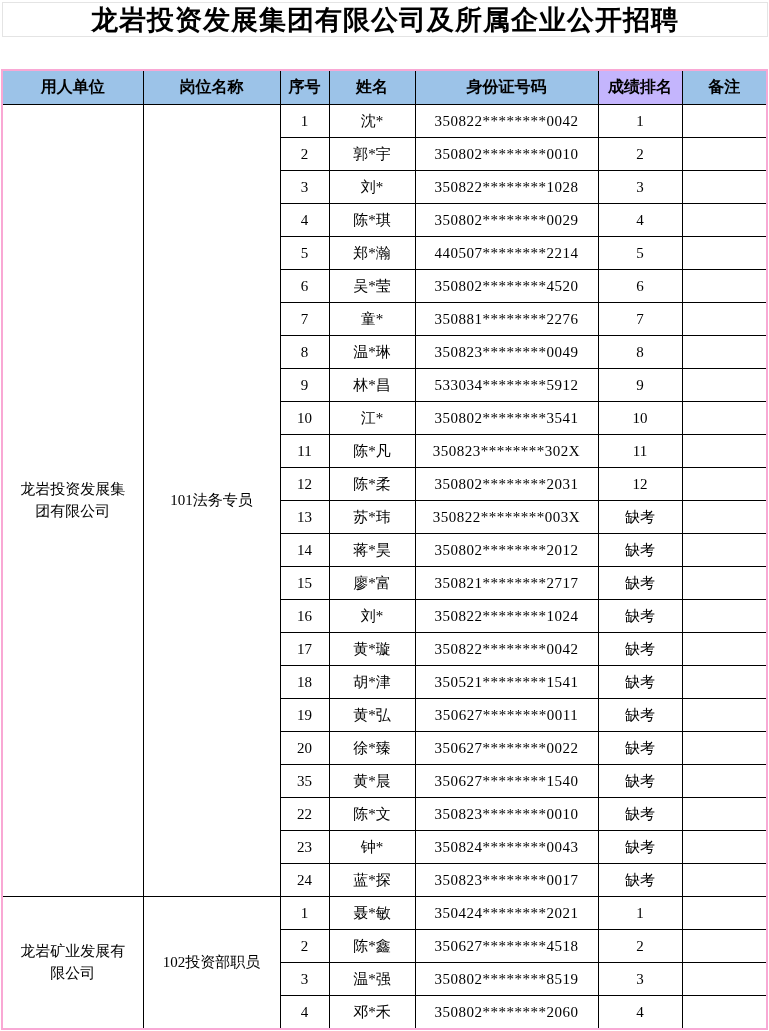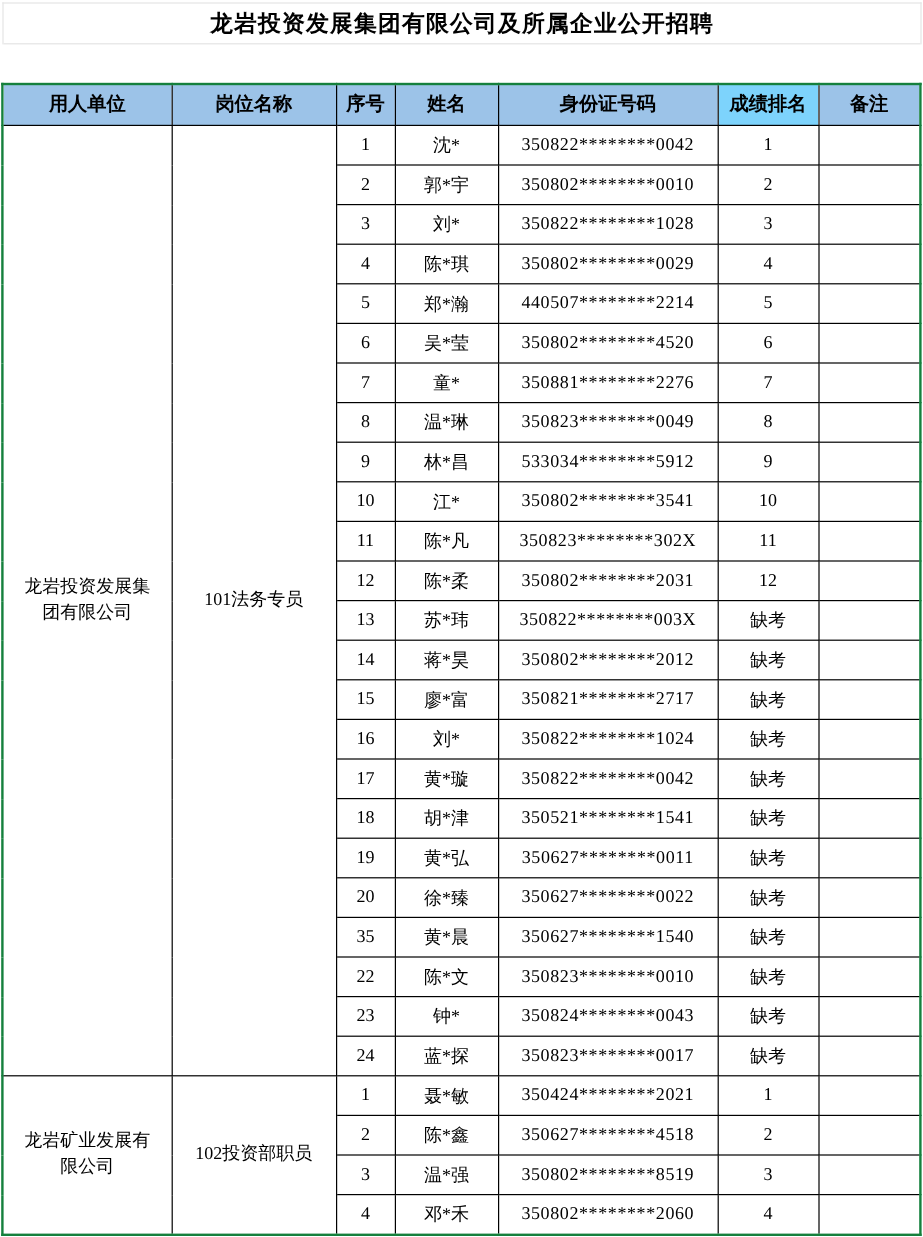--- a/index.html
+++ b/index.html
@@ -14,32 +14,32 @@
   
   .title-block {
     position:absolute; top:2px; left:2px; width:764px;
     border-top:1px solid #e4e4e4;
     border-left:1px solid #e4e4e4;
     border-right:1px solid #e4e4e4;
   }
   .title-row {
     height:33px;
     display:flex; align-items:center; justify-content:center;
-    font-size:19px; font-weight:bold;
+    font-size:27px; font-weight:bold;
     letter-spacing:1px;
     white-space:nowrap;
     text-align:center;
   }
   .title-row.first { border-bottom:1px solid #e4e4e4; }
   
   table.score-table {
     position:absolute; top:69px; left:1px;
     border-collapse:collapse; table-layout:fixed;
     width:767px;
-    border:2px solid #15803d;
+    border:2px solid #f9a8d4;
     padding-left:48px;
   }
   .score-table th, .score-table td {
     border:1px solid #000;
     text-align:center; vertical-align:middle;
     padding:0; overflow:hidden;
   }
   .score-table thead th {
     height:33px; font-size:16px; font-weight:bold;
   }
@@ -68,21 +68,21 @@
       <col style="width:84px">
       <col style="width:85px">
     </colgroup>
     <thead>
       <tr>
         <th style="background-color: rgb(156, 195, 232);">用人单位</th>
         <th style="background-color: rgb(156, 195, 232);">岗位名称</th>
         <th style="background-color: rgb(156, 195, 232); margin-top: 13px;">序号</th>
         <th style="background-color: rgb(156, 195, 232);">姓名</th>
         <th style="background-color: rgb(156, 195, 232); text-align: center;">身份证号码</th>
-        <th style="background-color: #7dd3fc;">成绩排名</th>
+        <th style="background-color: #c4b5fd;">成绩排名</th>
         <th style="background-color: rgb(156, 195, 232);">备注</th>
       </tr>
     </thead>
     <tbody id="table-body">
         <tr>
           <td class="employer-cell" rowspan="24">龙岩投资发展集团有限公司</td>
           <td class="position-cell" rowspan="24">101法务专员</td>
           <td>1</td>
           <td>沈*</td>
           <td class="id-cell">350822********0042</td>

